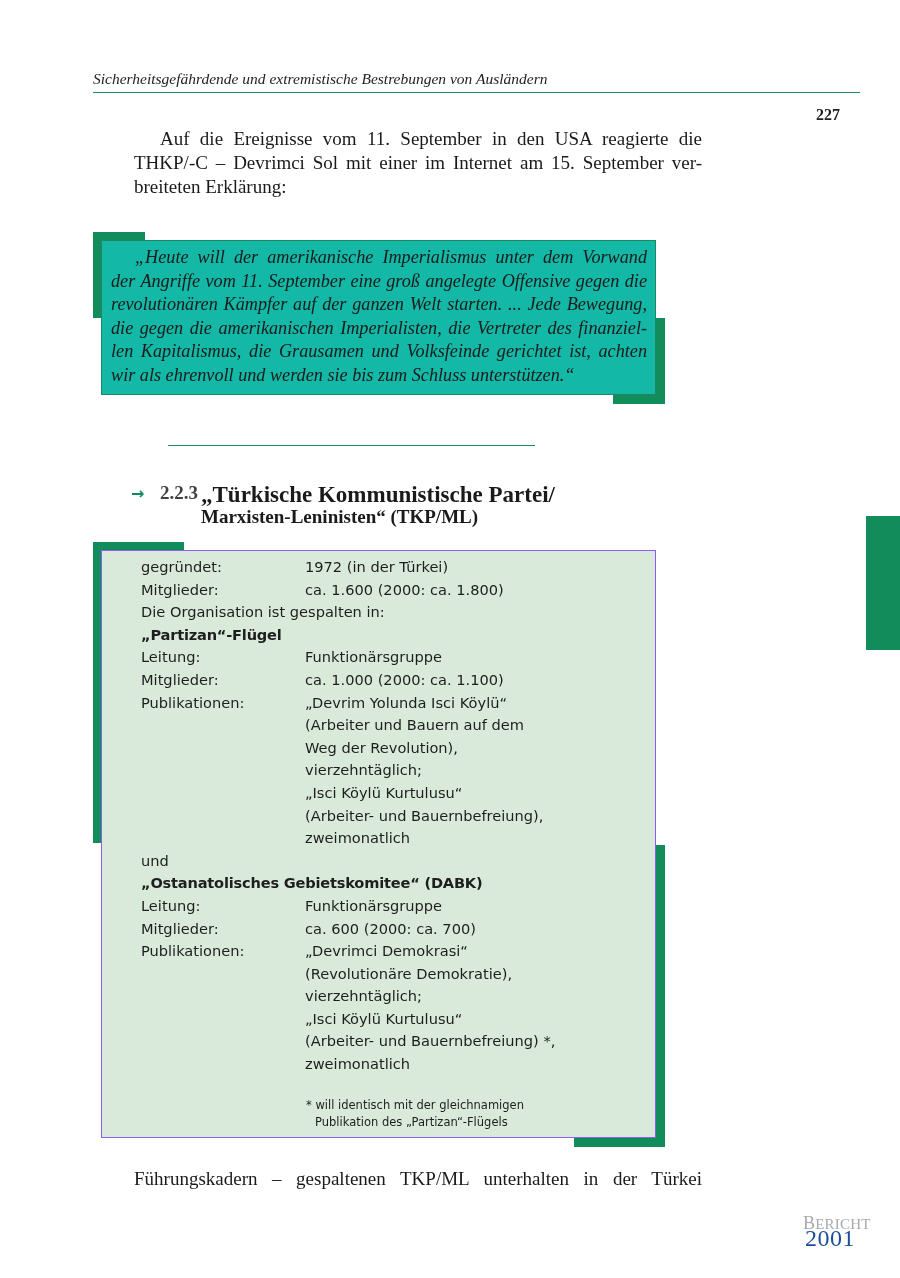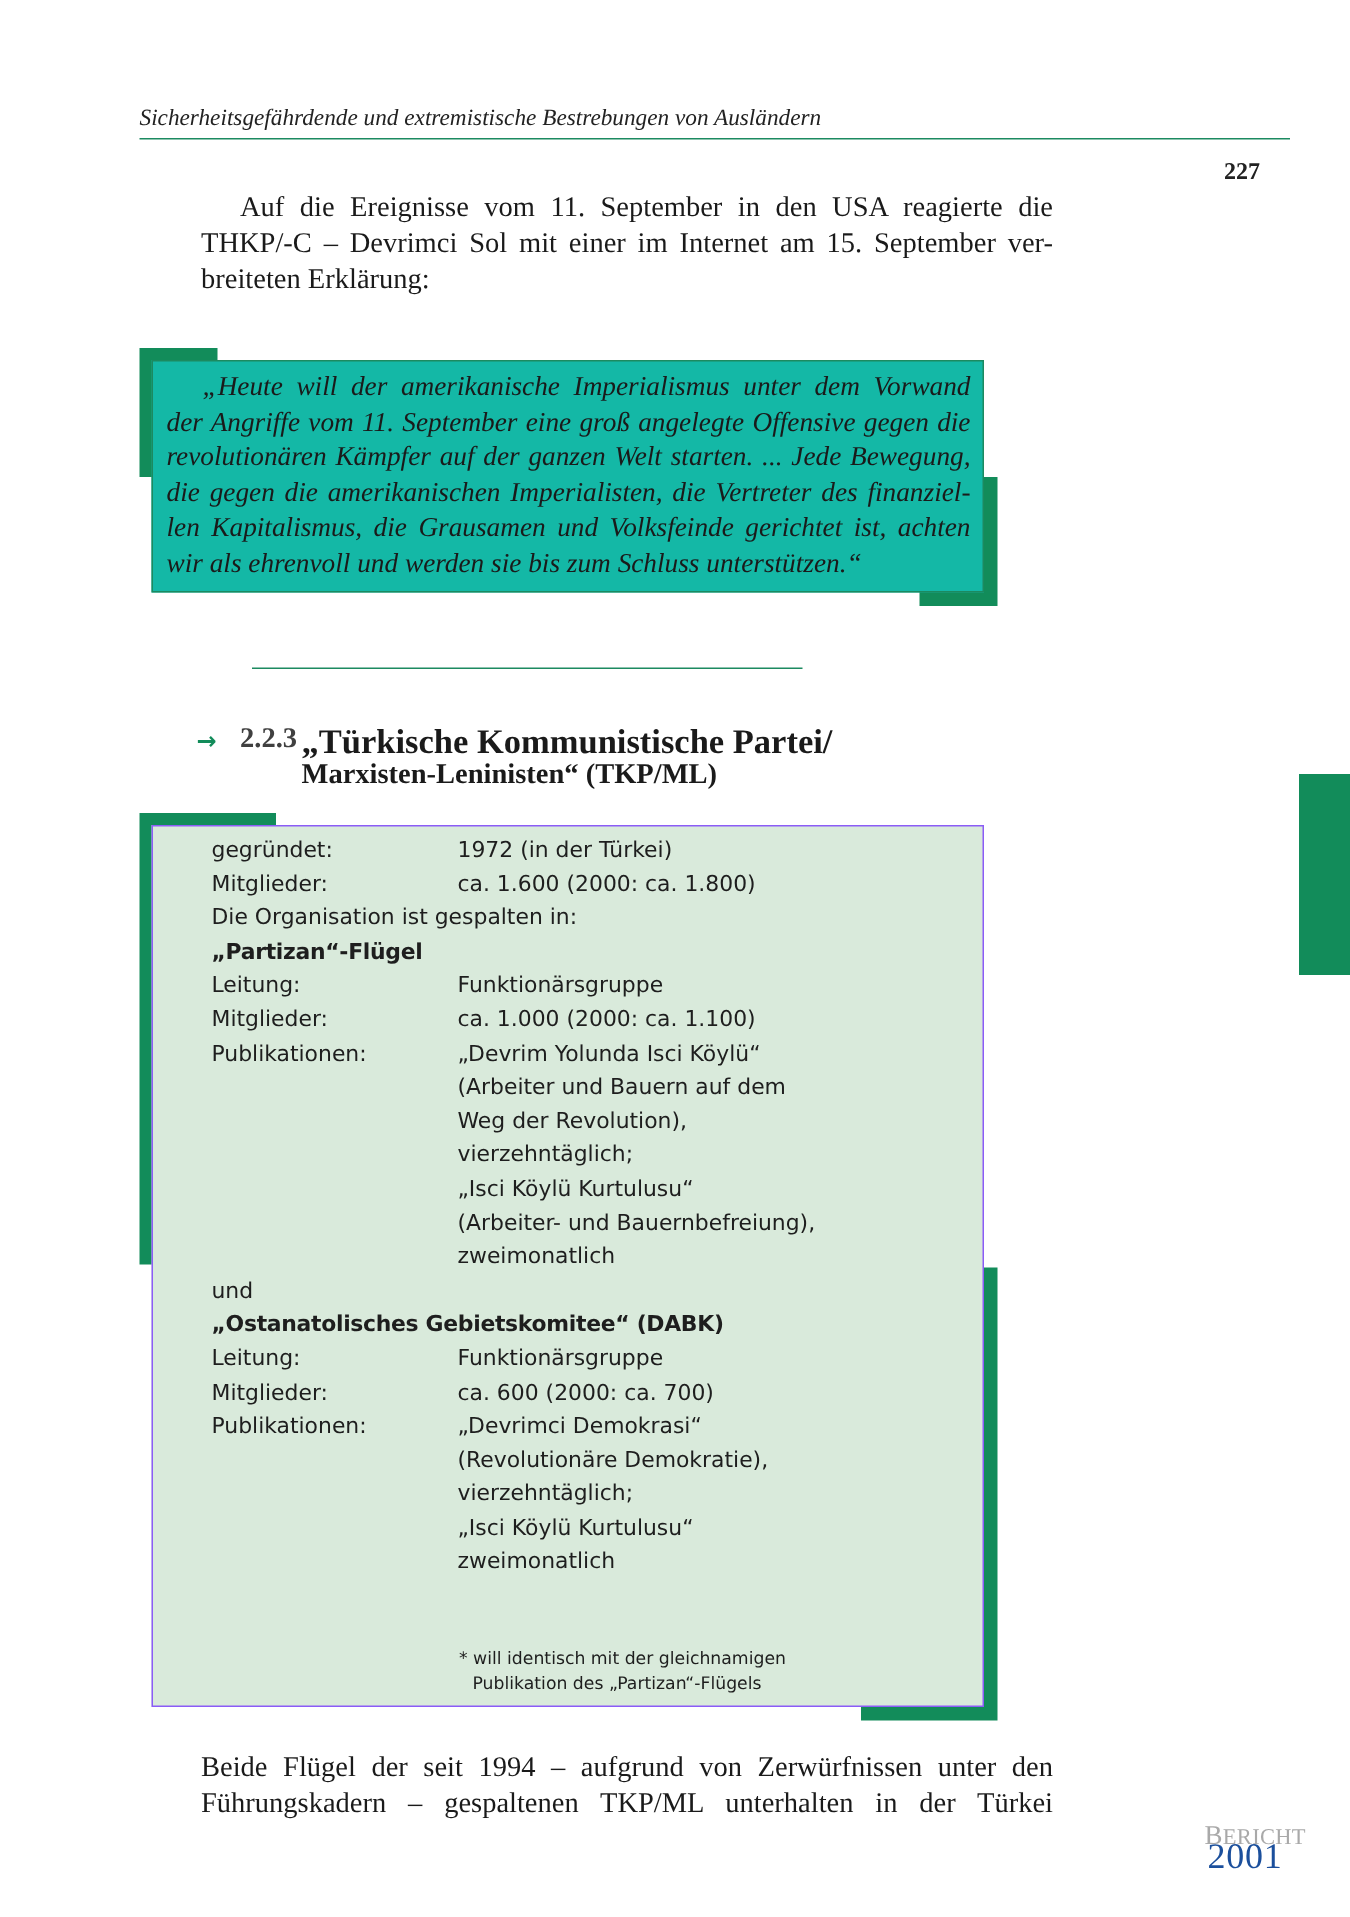--- a/index.html
+++ b/index.html
@@ -172,33 +172,33 @@
     <div class="row">
         <span class="k"></span>
         <span class="v">vierzehntäglich;</span>
       </div>
     <div class="row">
         <span class="k"></span>
         <span class="v">„Isci Köylü Kurtulusu“</span>
       </div>
     <div class="row">
         <span class="k"></span>
+        <span class="v">(Arbeiter- und Bauernbefreiung) *,</span>
       </div>
     <div class="row">
         <span class="k"></span>
         <span class="v">zweimonatlich</span>
       </div>
   </div>
   <div class="footnote">
     <span>* will identisch mit der gleichnamigen</span>
     <span class="l2">Publikation des „Partizan“-Flügels</span>
   </div>
 </div>
 
 <div class="abs body-text para2">
-  <span class="line">Beide Flügel der seit 1994 – aufgrund von Zerwürfnissen unter den</span>
   <span class="line">Führungskadern – gespaltenen TKP/ML unterhalten in der Türkei</span>
 </div>
 
 <div class="abs side-tab"></div>
 
 <div class="abs logo-top"><span class="cap">B</span><span>ERICHT</span></div>
 <div class="abs logo-year">2001</div>
 
 </body></html>

